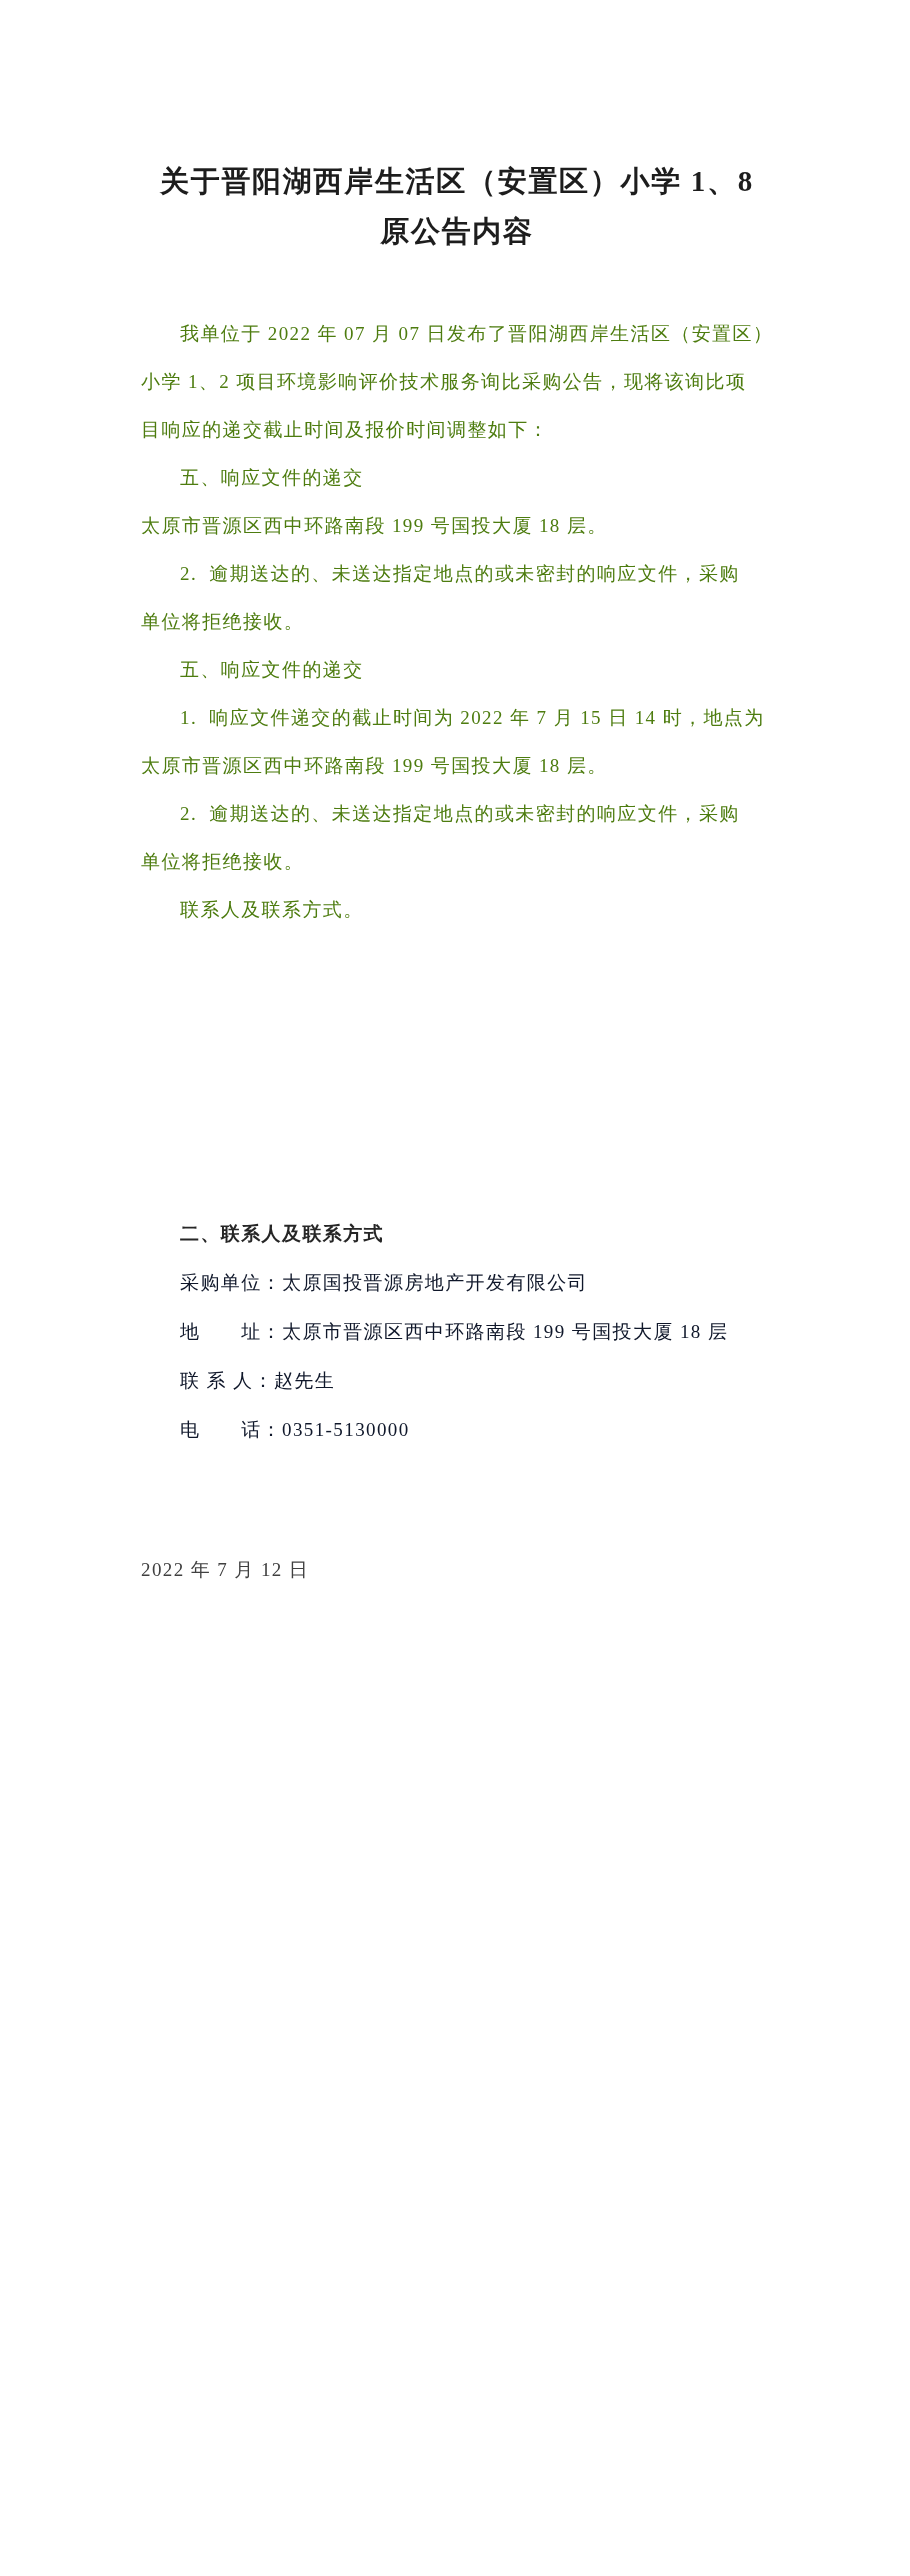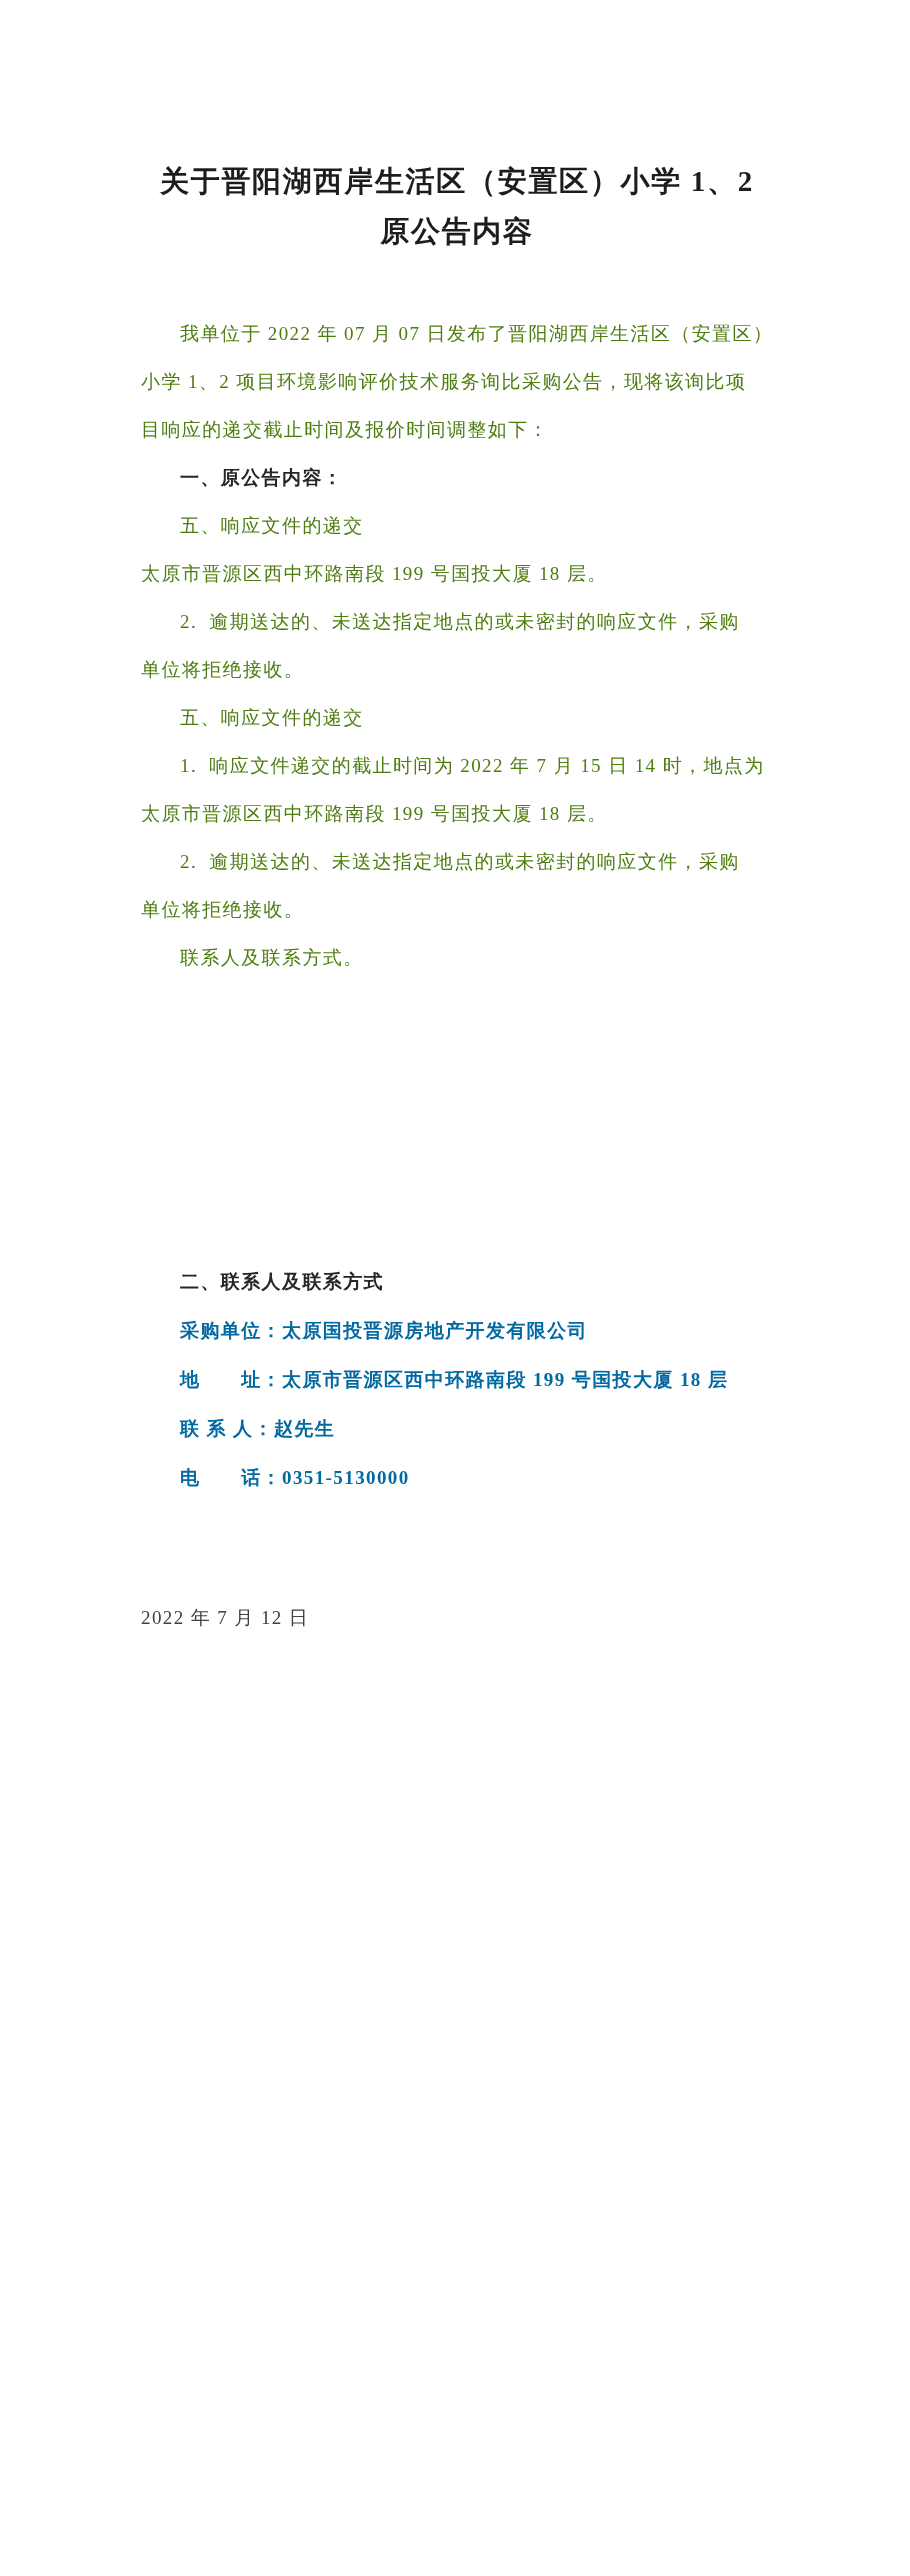--- a/index.html
+++ b/index.html
@@ -42,22 +42,21 @@
     line-height: 48px;
     letter-spacing: 1.4px;
     white-space: pre;
     color: #4d7c0f;
   }
   .ln2 {
     font-size: 19px;
     line-height: 49px;
     letter-spacing: 1.4px;
     white-space: pre;
-    color: #0369a1;
-    font-weight: bold;
+    color: #0f172a;
   }
   .ind { padding-left: 39px; }
   .b {
     font-weight: 700;
     color: #262626;
   }
   .spacer-1 { height: 275px; }
   .spacer-2 { height: 92px; }
   .date-line {
     font-size: 19px;
@@ -69,30 +68,29 @@
     color: #404040;
   }
 </style>
 </head>
 <body>
 
 <div class="page">
   <div class="doc">
 
     <div class="title-block">
-      <div class="title-line">关于晋阳湖西岸生活区（安置区）小学 1、2</div>
+      <div class="title-line">关于晋阳湖西岸生活区（安置区）小学 1、8</div>
       <div class="title-line">原公告内容</div>
     </div>
 
     <div class="body-block">
       <div class="ln ind">我单位于 2022 年 07 月 07 日发布了晋阳湖西岸生活区（安置区）</div>
       <div class="ln">小学 1、2 项目环境影响评价技术服务询比采购公告，现将该询比项</div>
       <div class="ln">目响应的递交截止时间及报价时间调整如下：</div>
 
-      <div class="ln ind b">一、原公告内容：</div>
       <div class="ln ind">五、响应文件的递交</div>
       <div class="ln">太原市晋源区西中环路南段 199 号国投大厦 18 层。</div>
       <div class="ln ind">2.  逾期送达的、未送达指定地点的或未密封的响应文件，采购</div>
       <div class="ln">单位将拒绝接收。</div>
 
       <div class="ln ind">五、响应文件的递交</div>
       <div class="ln ind">1.  响应文件递交的截止时间为 2022 年 7 月 15 日 14 时，地点为</div>
       <div class="ln">太原市晋源区西中环路南段 199 号国投大厦 18 层。</div>
       <div class="ln ind">2.  逾期送达的、未送达指定地点的或未密封的响应文件，采购</div>
       <div class="ln">单位将拒绝接收。</div>

